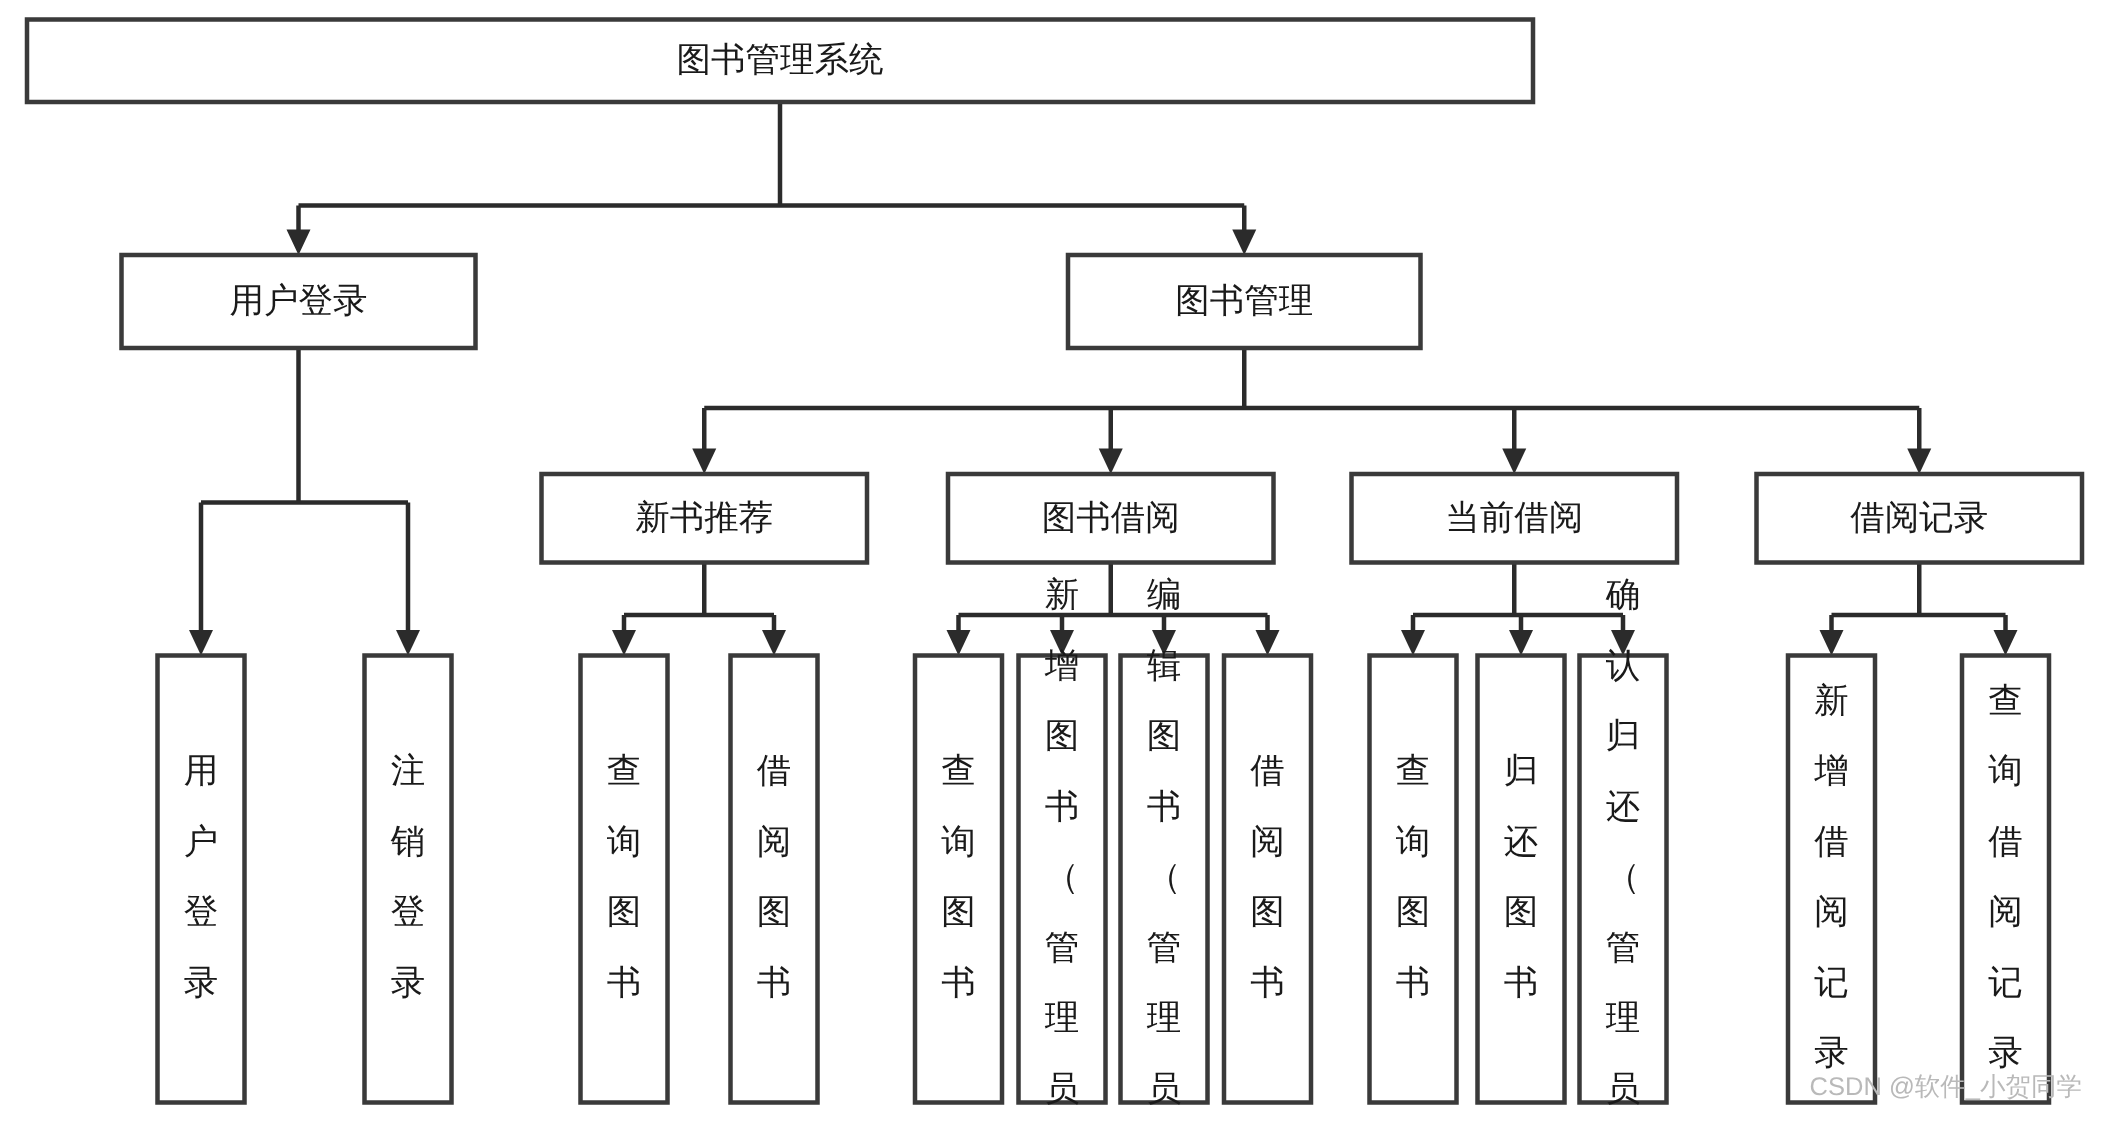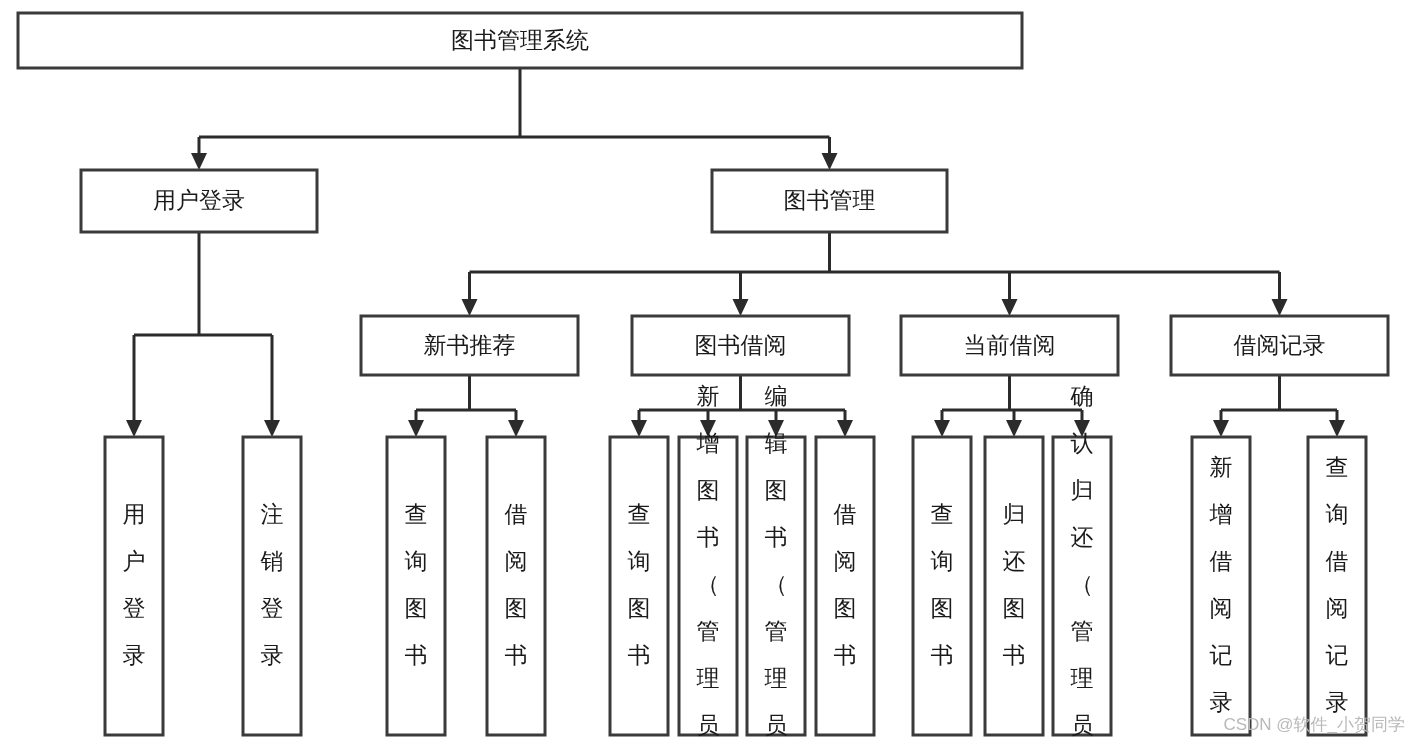--- a/index.html
+++ b/index.html
@@ -46,21 +46,21 @@
     font-family: "Liberation Sans", "DejaVu Sans", sans-serif;
     fill: #1a1a1a;
     text-anchor: middle;
     dominant-baseline: middle;
   }
   .label-h {
     font-size: 23px;
   }
   .watermark {
     position: absolute;
-    right: 0;
+    right: 17px;
     bottom: 6px;
     font-family: "Liberation Sans", "DejaVu Sans", sans-serif;
     font-size: 17px;
     color: #b9b9b9;
     white-space: nowrap;
     pointer-events: none;
     user-select: none;
   }
 </style>
 </head>

